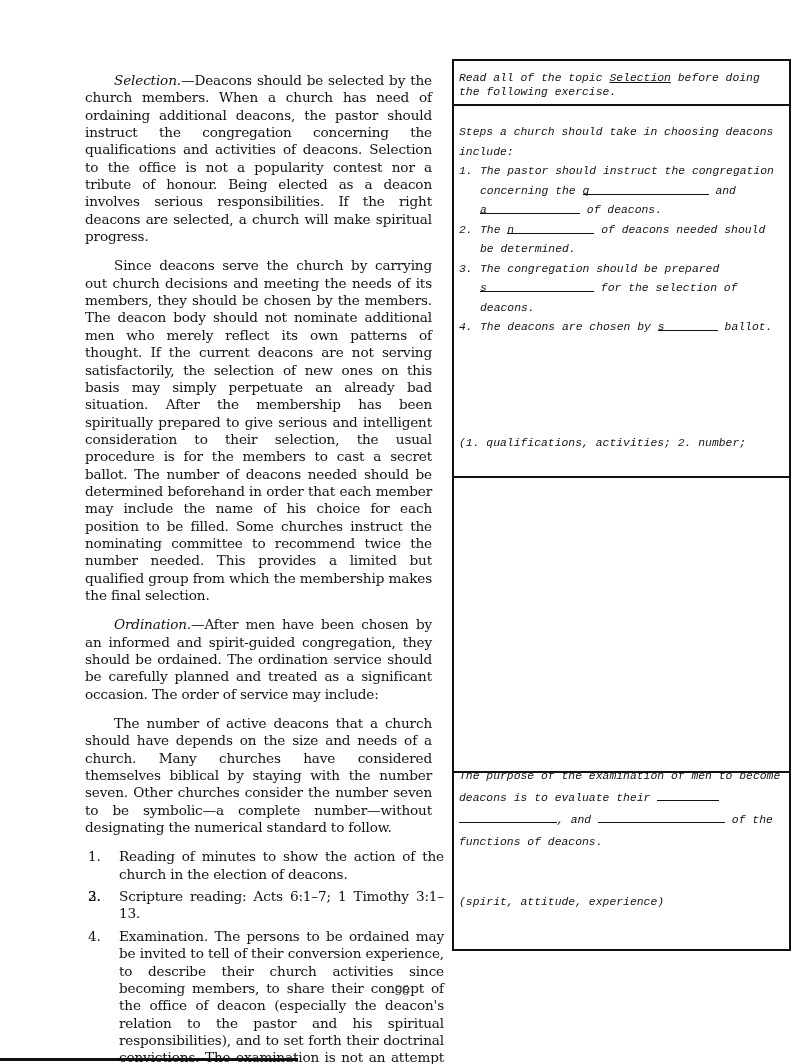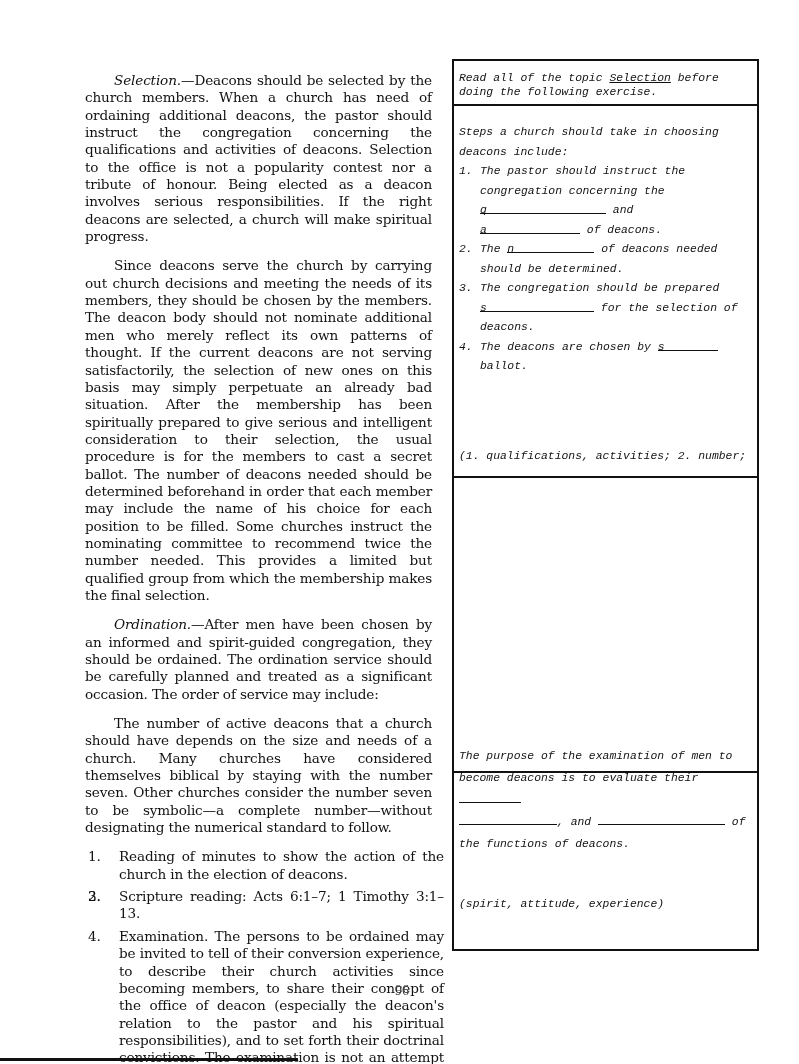--- a/index.html
+++ b/index.html
@@ -12,28 +12,28 @@
   }
   .col-left p { margin:12px; text-indent:29px; }
   .col-left em { font-style:italic; }
   .col-left ol { list-style:none; margin:4px 0 0 0; padding:0; }
   .col-left ol li { position:relative; padding-left:31px; margin-left:15px; margin-bottom:5px; }
   .col-left ol li .num { position:absolute; left:0; top:0; }
   .workbox {
     position:absolute; left:452px; top:59px; width:303px; height:888px;
     border:2.5px solid #111; box-sizing:content-box;
     font-family:"Liberation Mono","DejaVu Sans Mono",monospace;
-    font-style:italic; font-size:11.4px; color:#111;
+    font-style:italic; font-size:11.4px; color:#111;padding-left:32px;
   }
   .frame { position:absolute; left:0; right:0; border-bottom:2px solid #111; box-sizing:border-box; padding:0 5px; }
   .frame.last { border-bottom:none; }
   .f1 { top:0; height:45px; padding-top:10px; line-height:14px; }
   .f2 { top:45px; height:372px; padding-top:17px; line-height:19.5px; }
   .f3 { top:432px; height:280px; }
-  .f4 { top:676px; height:172px; padding-top:8px; line-height:22px; }
+  .f4 { top:696px; height:172px; padding-top:8px; line-height:22px; }
   .u { text-decoration:underline; }
   .blank { display:inline-block; border-bottom:1px solid #111; height:12px; vertical-align:baseline; }
   .step { position:relative; padding-left:21px; }
   .step .n { position:absolute; left:0; }
   .answer { line-height:14px; }
   .pagenum {
     position:absolute; left:395px; top:983px;
     font-family:Liberation Serif, serif; font-size:14px; color:#404040;
   }
   .scanbar { position:absolute; left:0; top:1058px; width:298px; height:3px; background:#111; }
@@ -72,21 +72,21 @@
     </div>
     <div class="step">
       <span class="n">3.</span>
       <span>The congregation should be prepared</span><br>
       <span class="blank" style="width:114px"><span>s</span></span><span> for the selection of deacons.</span>
     </div>
     <div class="step">
       <span class="n">4.</span>
       <span>The deacons are chosen by </span><span class="blank" style="width:60px"><span>s</span></span><span> ballot.</span>
     </div>
-    <div class="answer" style="margin-top:72px">
+    <div class="answer" style="margin-top:98px">
       <div>(1. qualifications, activities; 2. number;</div>
     </div>
   </div>
 
   <div class="frame f3"></div>
 
   <div class="frame f4 last">
     <span>The purpose of the examination of men to become deacons is to evaluate their </span><span class="blank" style="width:62px"></span><br>
     <span class="blank" style="width:98px"></span><span>, and </span><span class="blank" style="width:127px"></span><span> of the functions of deacons.</span>
     <div style="margin-top:38px">(spirit, attitude, experience)</div>

